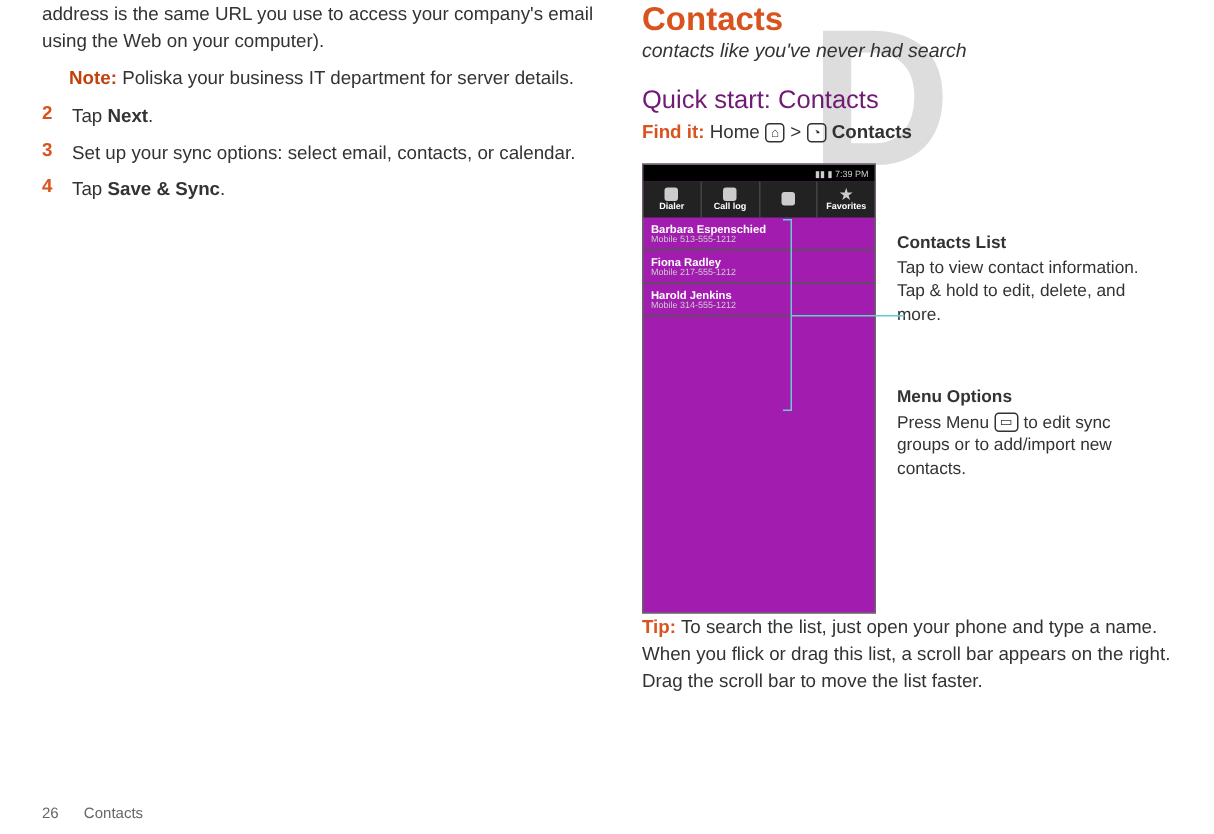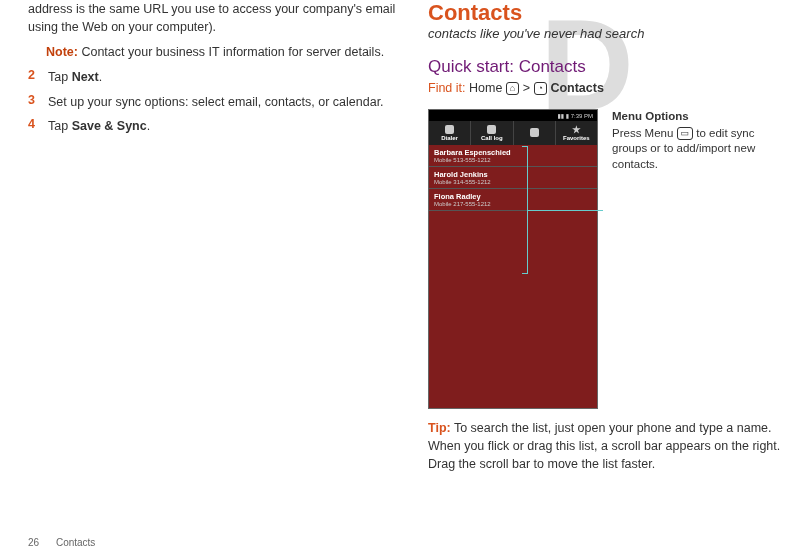--- a/index.html
+++ b/index.html
@@ -14,53 +14,53 @@
 p{font-size:12.5px;line-height:1.45;margin-bottom:7px}
 .step{display:flex;gap:8px;margin-bottom:6px}
 .step-num{color:#d9531e;font-weight:bold;font-size:12.5px;min-width:12px}
 .step-body{font-size:12.5px;line-height:1.45}
 .bold{font-weight:bold}
 .note{color:#c2410c;font-weight:bold}
 .title{color:#d9531e;font-size:22px;font-weight:bold}
 .subtitle{font-style:italic;font-size:13px;margin-bottom:16px}
 .section{color:#701a75;font-size:17px;margin-bottom:4px}
 .findit{font-size:12.5px;margin-bottom:14px}
-.findit .lbl{color:#d9531e;font-weight:normal}
+.findit .lbl{color:#d9531e;font-weight:bold}
 .home-icon,.contacts-icon,.menu-icon{display:inline-block;vertical-align:middle;border:1px solid #333;border-radius:3px;padding:1px 3px;font-size:9px;line-height:1}
 .phone-wrap{display:flex;gap:14px;align-items:flex-start}
-.phone{width:170px;height:300px;background:#7f1d1d;border:1px solid #666;position:relative;font-size:7px;color:#fff}
+.phone{width:156px;height:300px;background:#a21caf;border:1px solid #666;position:relative;font-size:7px;color:#fff}
 .statusbar{background:#000;height:11px;text-align:right;padding:2px 4px;font-size:6px;color:#ccc}
 .tabs{display:flex;background:#222;height:24px}
 .tab{flex:1;display:flex;flex-direction:column;align-items:center;justify-content:center;border-right:1px solid #444;font-size:6px;font-weight:bold}
 .tab:last-child{border-right:none}
 .tab-icon{width:9px;height:9px;background:#ccc;border-radius:2px;margin-bottom:1px}
 .list-item{border-bottom:1px solid #555;padding:3px 5px}
 .li-name{font-weight:bold;font-size:7.5px}
 .li-sub{font-size:6px;color:#ccc}
 .bracket{position:absolute;border-right:1px solid #6cc;border-top:1px solid #6cc;border-bottom:1px solid #6cc}
 .callouts{width:165px;font-size:11.5px;line-height:1.35}
 .callout{margin-bottom:40px}
 .callout .ct{font-weight:bold;margin-bottom:1px}
 .footer{position:absolute;bottom:8px;left:28px;font-size:10px;color:#666}
 .footer .pn{font-weight:normal;margin-right:14px}
-.tip{margin-top:10px}
+.tip{}
 .tip .lbl{color:#d9531e;font-weight:bold}
 .line-conn{position:absolute;background:#6cc;height:1px}
 </style>
 </head>
 <body>
 
 <div class="watermark wm1">DRAFT</div>
 <div class="watermark wm2">D</div>
 
 <div class="content">
   <div class="col col-left">
     <p>address is the same URL you use to access your company's email using the Web on your computer).</p>
     <p style="padding-left:18px">
-      <span class="note">Note:</span><span> Contact your business IT information for server details.</span>
+      <span class="note">Note:</span><span> Poliska your business IT department for server details.</span>
     </p>
     <div class="step">
       <div class="step-num">2</div>
       <div class="step-body"><span>Tap </span><span class="bold">Next</span><span>.</span></div>
     </div>
     <div class="step">
       <div class="step-num">3</div>
       <div class="step-body">Set up your sync options: select email, contacts, or calendar.</div>
     </div>
     <div class="step">
@@ -101,33 +101,37 @@
               <div class="tab-icon" style="clip-path:polygon(50% 0,61% 35%,98% 35%,68% 57%,79% 91%,50% 70%,21% 91%,32% 57%,2% 35%,39% 35%)"></div>
               <span>Favorites</span>
             </div>
         </div>
         <div>
           <div class="list-item">
               <div class="li-name">Barbara Espenschied</div>
               <div class="li-sub">Mobile 513-555-1212</div>
             </div>
           <div class="list-item">
+              <div class="li-name">Fiona Radley</div>
+              <div class="li-sub">Mobile 217-555-1212</div>
+            </div>
+          <div class="list-item">
               <div class="li-name">Harold Jenkins</div>
               <div class="li-sub">Mobile 314-555-1212</div>
-            </div>
-          <div class="list-item">
-              <div class="li-name">Fiona Radley</div>
-              <div class="li-sub">Mobile 217-555-1212</div>
             </div>
         </div>
         <div class="bracket" style="left:93px;top:36px;width:6px;height:128px"></div>
         <div class="line-conn" style="left:99px;top:100px;width:75px"></div>
       </div>
 
       <div class="callouts">
+        <div class="callout" style="margin-top:46px">
+          <div class="ct">Contacts  List</div>
+          <div>Tap to view contact information. Tap &amp; hold to edit, delete, and more.</div>
+        </div>
         <div class="callout">
           <div class="ct">Menu Options</div>
           <div><span>Press Menu </span><span class="menu-icon">▭</span><span> to edit sync groups or to add/import new contacts.</span></div>
         </div>
       </div>
     </div>
 
     <p class="tip">
       <span class="lbl">Tip:</span><span> To search the list, just open your phone and type a name. When you flick or drag this list, a scroll bar appears on the right. Drag the scroll bar to move the list faster.</span>
     </p>

